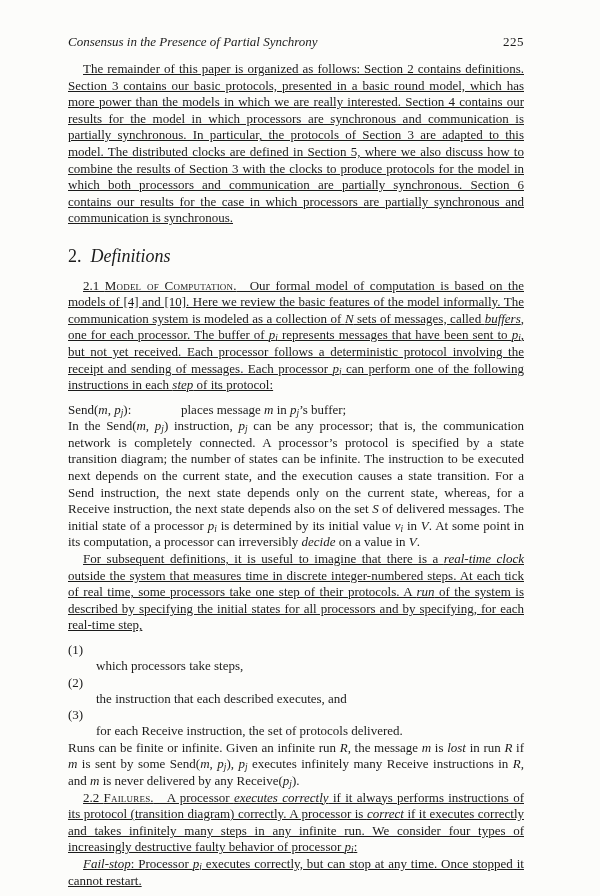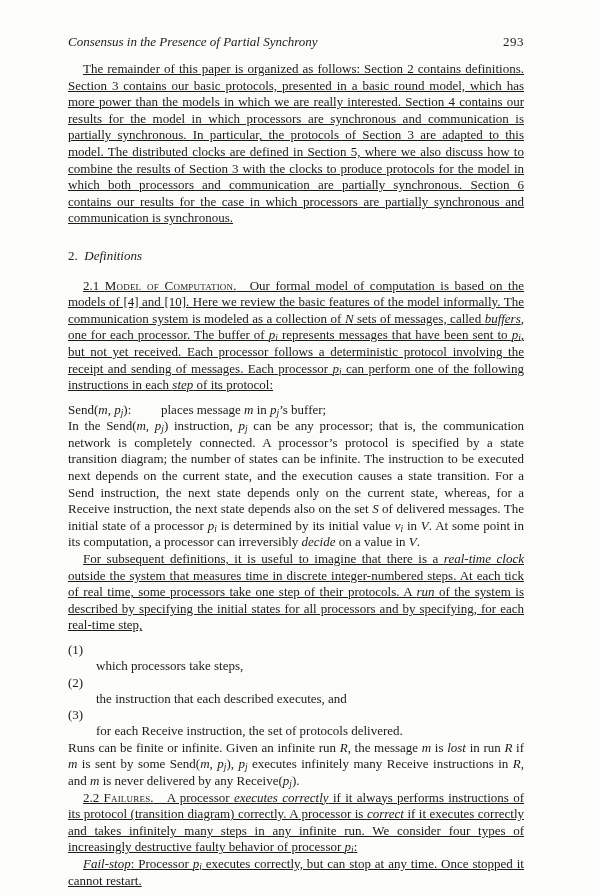--- a/index.html
+++ b/index.html
@@ -36,48 +36,48 @@
     font-size:13px;
     line-height:16.6px;
   }
   p.para{
     margin:0;
     text-align:justify;
   }
   p.para.ind{text-indent:15px;text-decoration:underline;}
   .sp{margin-top:8px;}
   h2.shead{
-    font-size:13px;
+    font-size:18px;
     font-weight:normal;
     margin:21px 0 13px 0;
   }
   .i{font-style:italic;}
   .sc{font-variant:small-caps;letter-spacing:0.2px;}
   sub{
     font-style:italic;
     font-size:0.72em;
     line-height:0;
     vertical-align:-0.18em;
   }
   .deflist{margin-top:8px;}
-  .def-row{display:flex;}
+  .def-row{display:flex;gap:20px;}
   .def-term{flex:0 0 84px;white-space:nowrap;}
   .def-body{flex:1;text-align:justify;margin-left:9px;}
   .numlist{margin-top:8px;}
   .num-row{display:flex;}
   .num-marker{flex:0 0 28px;}
   .num-body{flex:1;margin-top:16px;}
 </style>
 </head>
 <body>
 
 <div class="page">
   <div class="running-head">
     <span class="running-title">Consensus in the Presence of Partial Synchrony</span>
-    <span class="page-number">293</span>
+    <span class="page-number">225</span>
   </div>
   <div class="doc-body" id="doc-body">
       <p class="para ind">The remainder of this paper is organized as follows: Section 2 contains definitions. Section 3 contains our basic protocols, presented in a basic round model, which has more power than the models in which we are really interested. Section 4 contains our results for the model in which processors are synchronous and communication is partially synchronous. In particular, the protocols of Section 3 are adapted to this model. The distributed clocks are defined in Section 5, where we also discuss how to combine the results of Section 3 with the clocks to produce protocols for the model in which both processors and communication are partially synchronous. Section 6 contains our results for the case in which processors are partially synchronous and communication is synchronous.</p>
       <h2 class="shead">2. <span class="i">Definitions</span></h2>
       <p class="para ind">2.1 <span class="sc">Model of Computation.</span>  Our formal model of computation is based on the models of [4] and [10]. Here we review the basic features of the model informally. The communication system is modeled as a collection of <span class="i">N</span> sets of messages, called <span class="i">buffers</span>, one for each processor. The buffer of <span class="i">p</span><sub>i</sub> represents messages that have been sent to <span class="i">p</span><sub>i</sub>, but not yet received. Each processor follows a deterministic protocol involving the receipt and sending of messages. Each processor <span class="i">p</span><sub>i</sub> can perform one of the following instructions in each <span class="i">step</span> of its protocol:</p>
       <div class="deflist">
         <div class="def-row">
           <span class="def-term">Send(<span class="i">m</span>, <span class="i">p</span><sub>j</sub>):</span>
           <span class="def-body">places message <span class="i">m</span> in <span class="i">p</span><sub>j</sub>’s buffer;</span>
         </div>

